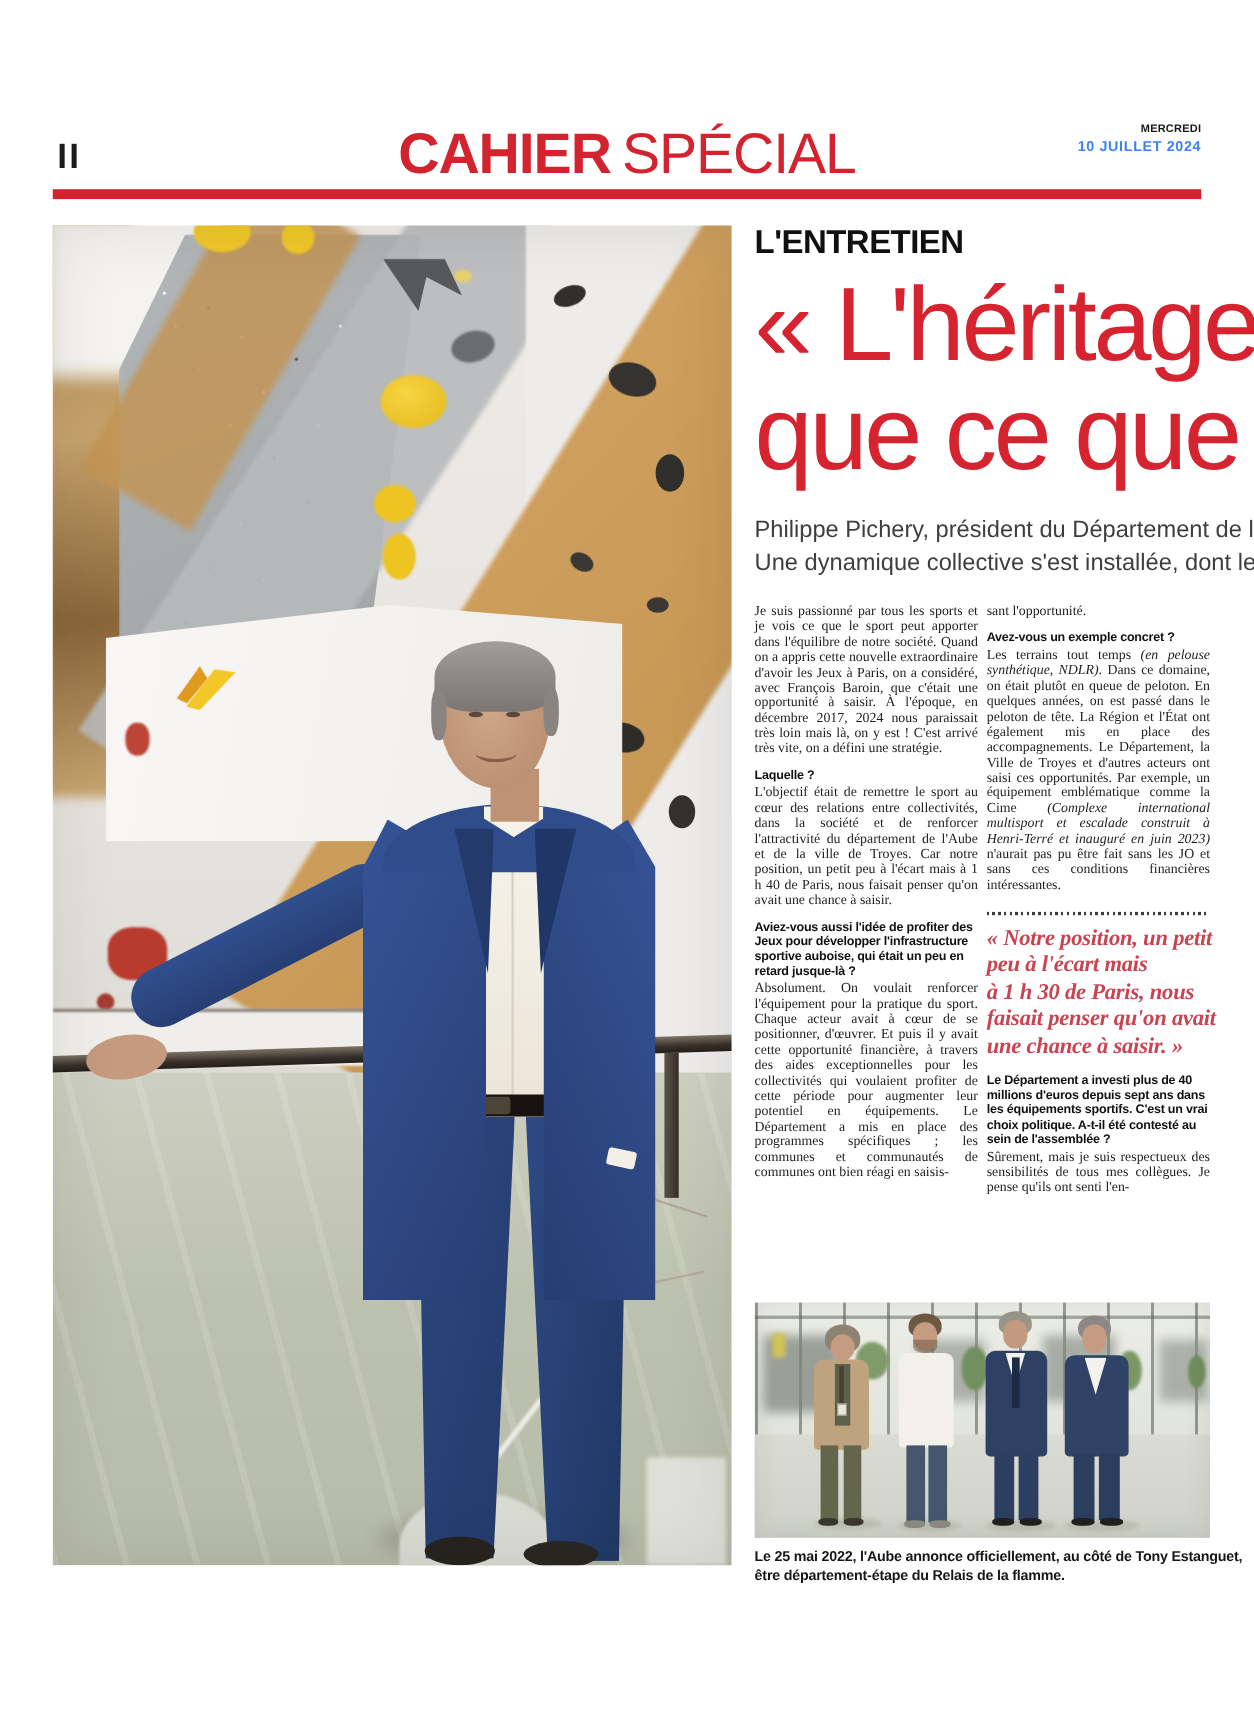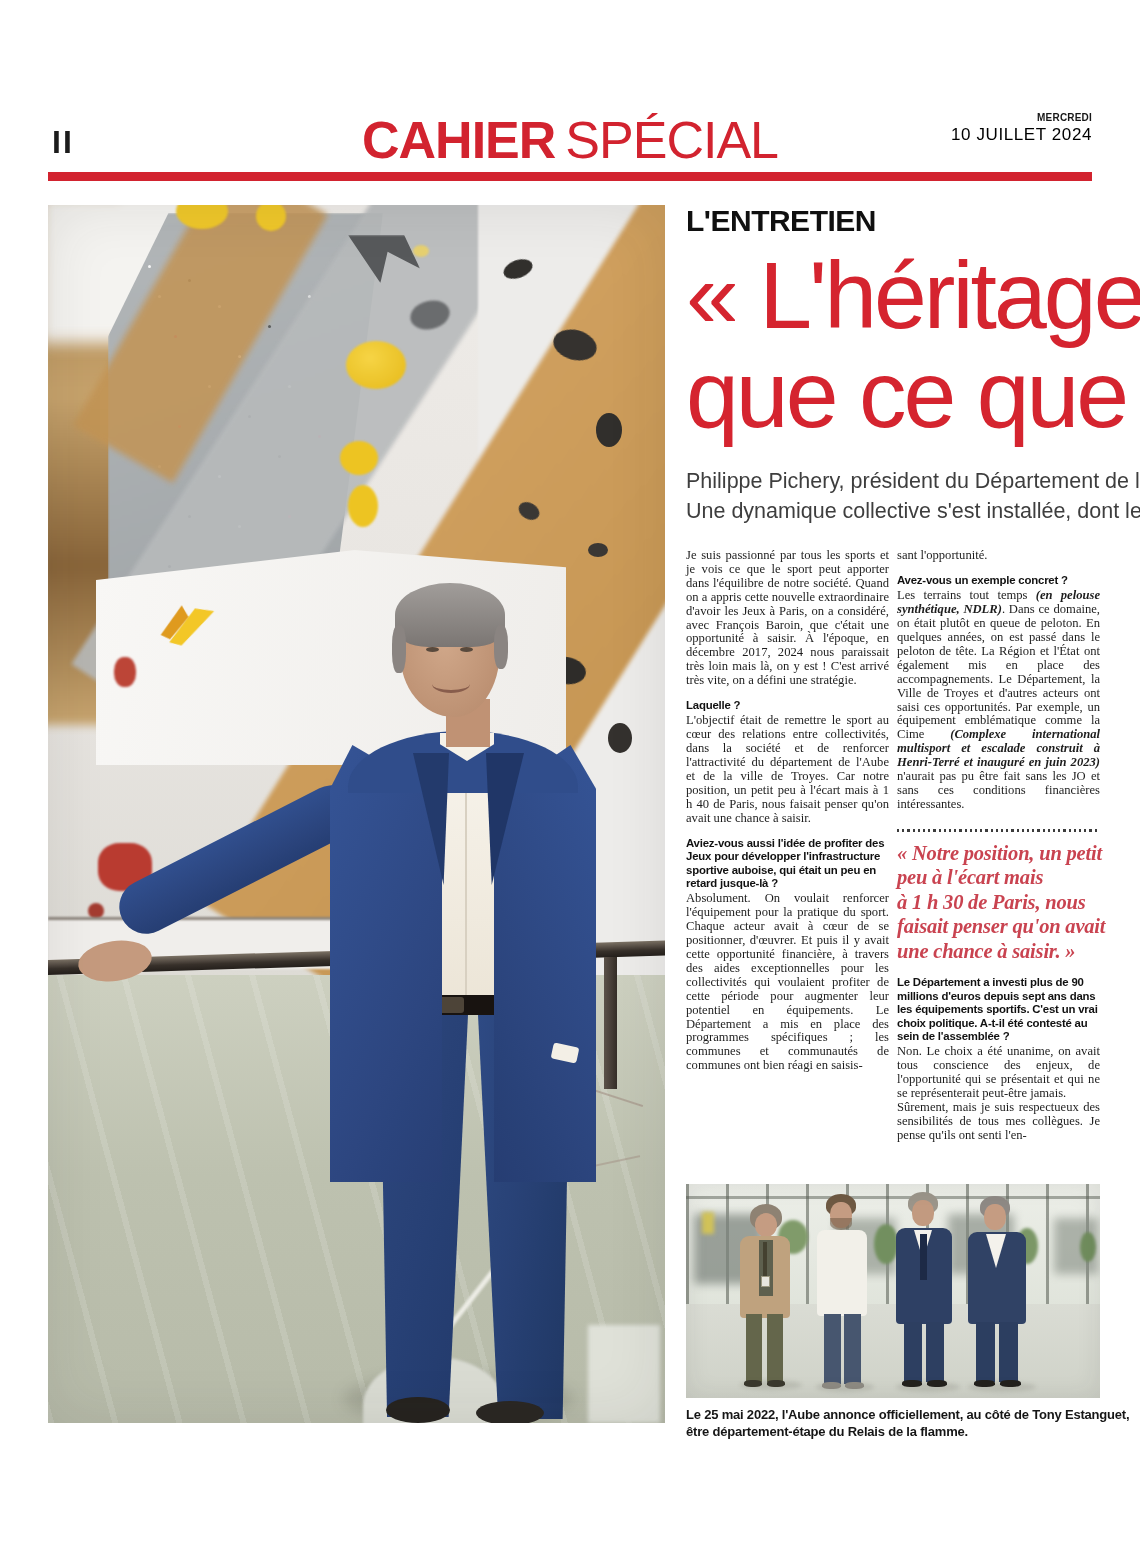--- a/index.html
+++ b/index.html
@@ -12,35 +12,35 @@
   .abs{position:absolute;}
   .s{position:absolute;}
 
   
   #folio{left:52px; top:124px; font-size:32px; font-weight:800; color:#1c1c1c; letter-spacing:2px;}
   #masthead{left:48px; right:48px; top:110px; text-align:center; white-space:nowrap; font-size:52px; letter-spacing:-1px;}
   #masthead .b{font-weight:800; color:var(--brand-red);}
   #masthead .l{font-weight:400; color:var(--brand-red); margin-left:10px;}
   #dateblock{right:48px; top:112px; text-align:right;}
   #dateblock .d1{font-size:10px; font-weight:800; color:#171717; letter-spacing:.2px;}
-  #dateblock .d2{font-size:17px; font-weight:400; color:#000000; letter-spacing:.6px; margin-top:2px;}
+  #dateblock .d2{font-size:13px; font-weight:700; color:#3b82f6; letter-spacing:.6px; margin-top:2px;}
   #rule{left:48px; right:48px; top:172px; height:9px; background:var(--brand-red);}
 
   
   #kicker{left:686px; top:204px; font-size:30px; font-weight:800; color:#101010; letter-spacing:-.5px;}
   #headline{left:686px; top:246px; color:var(--headline-red); font-weight:400;
     font-size:95px; line-height:99px; letter-spacing:-3px; white-space:nowrap;}
   #standfirst{left:686px; top:466px; color:var(--ink-soft); font-size:21.5px; line-height:30px; white-space:nowrap; font-weight:400;}
 
   .col{position:absolute; top:549px; width:203px; color:#151515;}
   #col0{left:686px;} #col1{left:897px;}
   .q{font-weight:700; font-size:11.4px; line-height:13.4px; letter-spacing:-.2px; margin:11px 0 2px; color:#111;}
   .col .q:first-child{margin-top:0;}
   .a{font-family:"Liberation Serif", serif; font-size:12.6px; line-height:13.9px; text-align:justify; color:#1d1d1d;}
-  .a .it{font-style:italic;font-weight:bold;}
+  .a .it{font-style:italic;}
   .dots{margin:17px 0 9px; height:3px;
     background:repeating-linear-gradient(90deg,#3c3c3c 0 2.2px, transparent 2.2px 5.2px);}
   .quote{font-family:"Liberation Serif", serif; font-style:italic; font-weight:700;
     color:var(--quote-red); font-size:20.5px; line-height:24.5px; letter-spacing:-.2px; margin-bottom:13px; white-space:nowrap;}
 
   #caption{left:686px; top:1406px; font-size:13px; line-height:17px; font-weight:700; color:#161616; letter-spacing:-.2px; white-space:nowrap;}
 
   
   #portrait{left:48px; top:205px; width:617px; height:1218px; overflow:hidden;
     background:linear-gradient(180deg,#efece8 0%,#e7e4e0 40%,#dedcd6 62%,#d8d6d0 100%);
@@ -163,22 +163,21 @@
     <p class="q">Avez-vous un exemple concret ?</p>
     <p class="a"><span>Les terrains tout temps </span><span class="it">(en pelouse synthétique, NDLR)</span><span>. Dans ce domaine, on était plutôt en queue de peloton. En quelques années, on est passé dans le peloton de tête. La Région et l'État ont également mis en place des accompagnements. Le Département, la Ville de Troyes et d'autres acteurs ont saisi ces opportunités. Par exemple, un équipement emblématique comme la Cime </span><span class="it">(Complexe international multisport et escalade construit à Henri-Terré et inauguré en juin 2023)</span><span> n'aurait pas pu être fait sans les JO et sans ces conditions financières intéressantes.</span></p>
     <div class="dots"></div>
     <div class="quote">
       <div>« Notre position, un petit</div>
       <div>peu à l'écart mais</div>
       <div>à 1 h 30 de Paris, nous</div>
       <div>faisait penser qu'on avait</div>
       <div>une chance à saisir. »</div>
     </div>
-    <p class="q">Le Département a investi plus de 90 millions d'euros depuis sept ans dans les équipements sportifs. C'est un vrai choix politique. A-t-il été contesté au sein de l'assemblée ?</p>
-    <p class="a"><span>Non. Le choix a été unanime, on avait tous conscience des enjeux, de l'opportunité qui se présentait et qui ne se représenterait peut-être jamais.</span></p>
+    <p class="q">Le Département a investi plus de 40 millions d'euros depuis sept ans dans les équipements sportifs. C'est un vrai choix politique. A-t-il été contesté au sein de l'assemblée ?</p>
     <p class="a"><span>Sûrement, mais je suis respectueux des sensibilités de tous mes collègues. Je pense qu'ils ont senti l'en-</span></p>
   </div>
 
 <div class="abs" id="group">
   <div class="s" style="left:0;top:0;width:414px;height:126px;background:repeating-linear-gradient(90deg,rgba(70,76,66,.5) 0 3px,transparent 3px 40px);"></div>
   <div class="s" style="left:0;top:12px;width:414px;height:3px;background:rgba(90,95,85,.5);"></div>
   <div class="s" style="left:8px;top:30px;width:70px;height:70px;background:#79817a;filter:blur(5px);opacity:.7;"></div>
   <div class="s" style="left:150px;top:34px;width:60px;height:56px;background:#868e84;filter:blur(5px);opacity:.6;"></div>
   <div class="s" style="left:262px;top:30px;width:66px;height:60px;background:#7d857c;filter:blur(5px);opacity:.6;"></div>
   <div class="s" style="left:368px;top:34px;width:44px;height:56px;background:#848c82;filter:blur(5px);opacity:.6;"></div>

